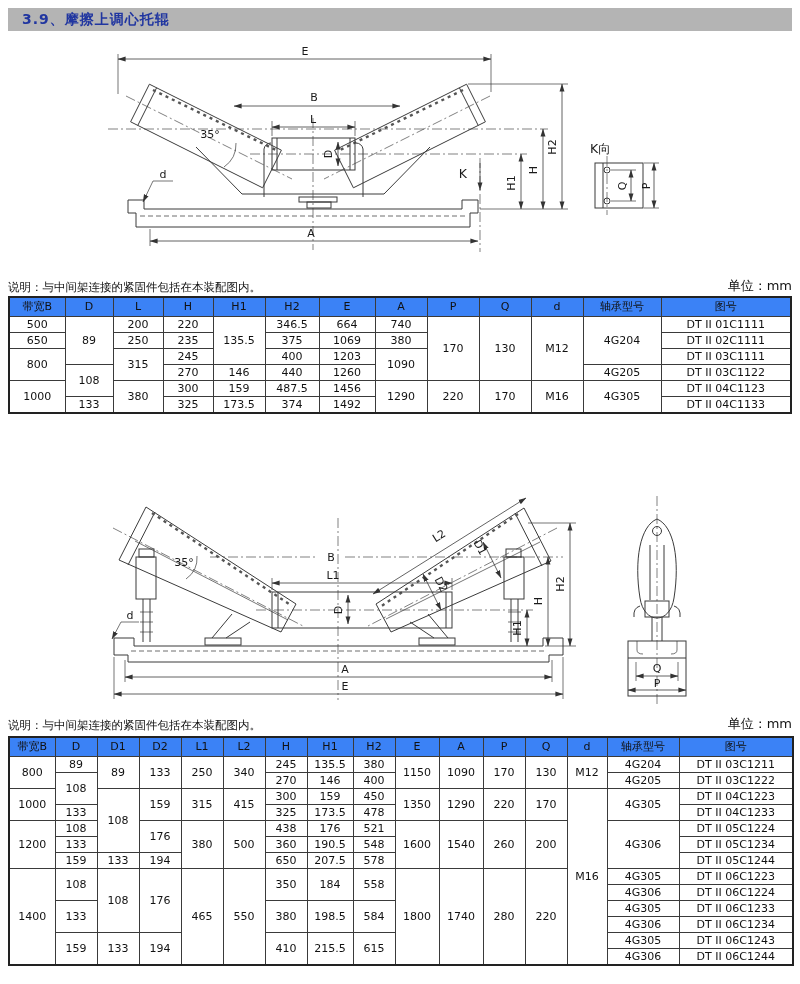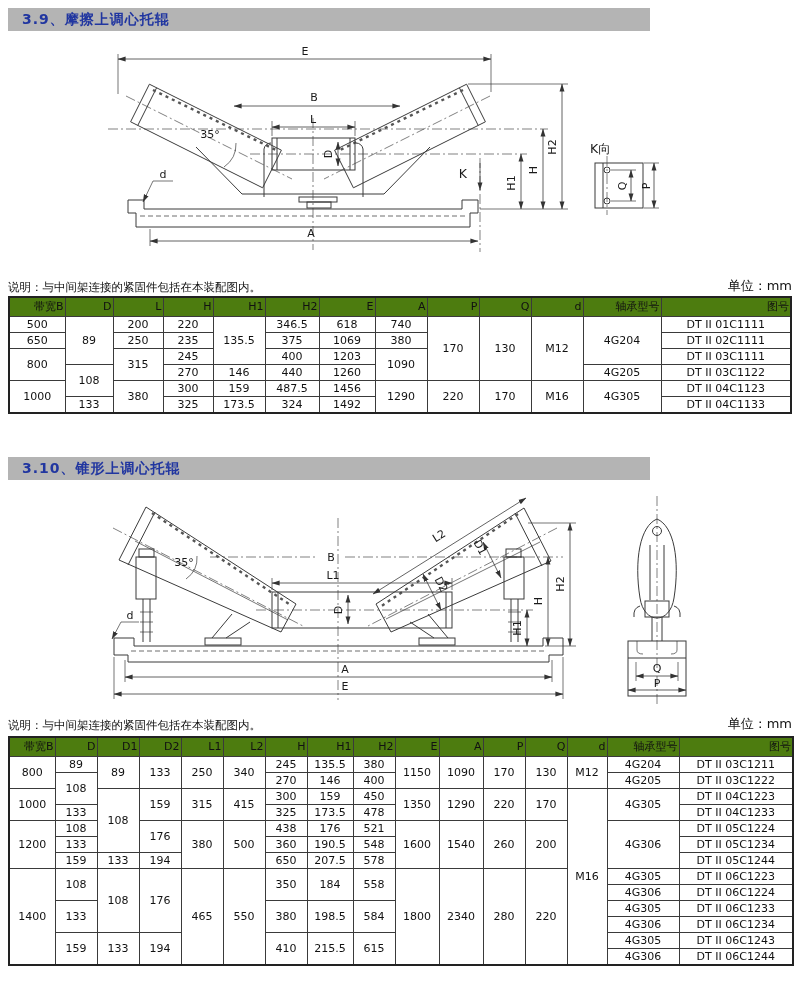--- a/index.html
+++ b/index.html
@@ -1,28 +1,28 @@
 <!DOCTYPE html>
 <html><head>
 <meta charset="utf-8">
 <style>
   html,body{margin:0;padding:0;background:#fff;}
   body{width:800px;height:984px;font-family:"DejaVu Sans","Liberation Sans",sans-serif;}
   .page{position:relative;width:800px;height:984px;background:#ffffff;overflow:hidden;}
-  .section-bar{position:absolute;left:8px;width:642px;height:23px;background:#b4b4b4;
+  .section-bar{position:absolute;left:8px;width:784px;height:23px;background:#b4b4b4;
     color:#2136a0;font-weight:bold;font-size:14px;line-height:23px;padding-left:14px;
     box-sizing:border-box;letter-spacing:1px;}
   .note-row{position:absolute;left:8px;width:784px;display:flex;justify-content:space-between;align-items:flex-end;}
   .note{font-size:11.5px;color:#111;}
   .unit{font-size:13px;color:#111;}
   table.spec{position:absolute;left:8px;width:784px;border-collapse:collapse;table-layout:fixed;
     font-size:11px;color:#111;text-align:center;border:2px solid #222;}
   table.spec th,table.spec td{border:1px solid #3a3a3a;padding:0 1px;height:15px;line-height:1.05;
     overflow:hidden;white-space:nowrap;font-weight:normal;}
-  table.spec th{background:#4d7c0f;height:18px;font-size:11px;text-align:right;}
+  table.spec th{background:#3b82f6;height:18px;font-size:11px;}
   svg.draw{position:absolute;left:0;}
   svg .ln{stroke:#3b3b3b;stroke-width:1;fill:none;}
   svg .thin{stroke:#3b3b3b;stroke-width:0.7;fill:none;}
   svg .dim{stroke:#3b3b3b;stroke-width:0.8;fill:none;}
   svg .cl{stroke:#4a4a4a;stroke-width:0.7;fill:none;stroke-dasharray:10 3 2 3;}
   svg .dsh{stroke:#4a4a4a;stroke-width:0.8;fill:none;stroke-dasharray:5 3;}
   svg .belt{stroke:#555;stroke-width:2.4;fill:none;stroke-dasharray:3 4;}
   svg text{font-size:11px;fill:#1a1a1a;font-family:"DejaVu Sans","Liberation Sans",sans-serif;}
   svg text.big{font-size:12.5px;}
 </style>
@@ -168,21 +168,21 @@
         </tr>
       </thead>
       <tbody>
         <tr>
           <td>500</td>
           <td rowspan="3">89</td>
           <td>200</td>
           <td>220</td>
           <td rowspan="3">135.5</td>
           <td>346.5</td>
-          <td>618</td>
+          <td>664</td>
           <td>740</td>
           <td rowspan="4">170</td>
           <td rowspan="4">130</td>
           <td rowspan="4">M12</td>
           <td rowspan="3">4G204</td>
           <td>DT II 01C1111</td>
         </tr>
         <tr>
           <td>650</td>
           <td>250</td>
@@ -221,30 +221,27 @@
           <td rowspan="2">220</td>
           <td rowspan="2">170</td>
           <td rowspan="2">M16</td>
           <td rowspan="2">4G305</td>
           <td>DT II 04C1123</td>
         </tr>
         <tr>
           <td>133</td>
           <td>325</td>
           <td>173.5</td>
-          <td>324</td>
+          <td>374</td>
           <td>1492</td>
           <td>DT II 04C1133</td>
         </tr>
       </tbody>
     </table>
 
-  <div class="section-bar" style="top:457px;">
-    <span>3.10、锥形上调心托辊</span>
-  </div>
 
   <svg class="draw" style="top:487px;" width="800" height="225" viewBox="0 0 800 225">
     <defs>
       <marker id="a2" viewBox="0 0 8 6" markerWidth="8" markerHeight="6" refX="7.6" refY="3" orient="auto-start-reverse" markerUnits="userSpaceOnUse">
         <path d="M0,0.5 L8,3 L0,5.5 Z" fill="#333"></path>
       </marker>
     </defs>
     <g transform="translate(0,-487)">
 
       <line class="cl" x1="113" y1="528" x2="303" y2="626"></line>
@@ -493,21 +490,21 @@
           <td rowspan="6">1400</td>
           <td rowspan="2">108</td>
           <td rowspan="4">108</td>
           <td rowspan="4">176</td>
           <td rowspan="6">465</td>
           <td rowspan="6">550</td>
           <td rowspan="2">350</td>
           <td rowspan="2">184</td>
           <td rowspan="2">558</td>
           <td rowspan="6">1800</td>
-          <td rowspan="6">2340</td>
+          <td rowspan="6">1740</td>
           <td rowspan="6">280</td>
           <td rowspan="6">220</td>
           <td>4G305</td>
           <td>DT II 06C1223</td>
         </tr>
         <tr>
           <td>4G306</td>
           <td>DT II 06C1224</td>
         </tr>
         <tr>

